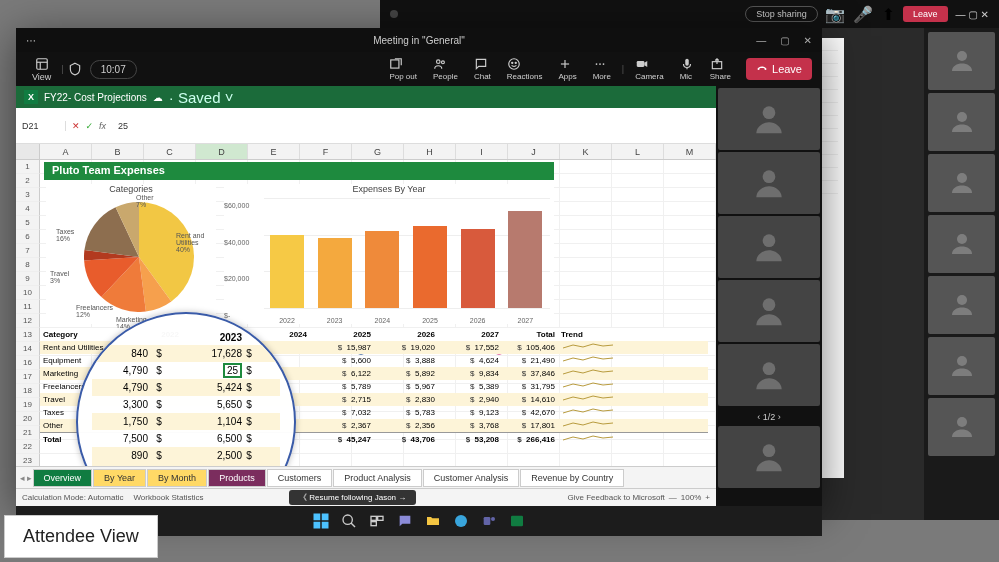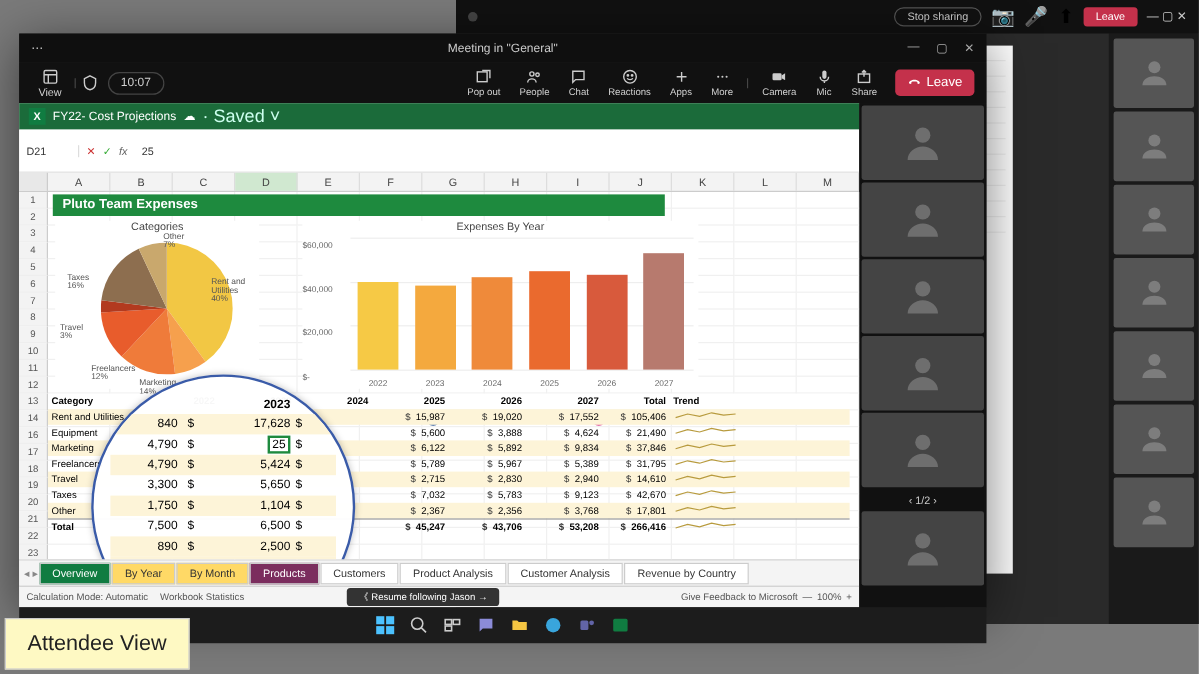--- a/index.html
+++ b/index.html
@@ -23,21 +23,21 @@
 
 .fg-window { position: absolute; left: 16px; top: 28px; width: 806px; height: 478px; background: #1f1f1f; box-shadow: 0 8px 40px rgba(0,0,0,.5); }
 .fg-titlebar { height: 24px; background: #0f0f0f; display: flex; align-items: center; padding: 0 10px; color: #ccc; font-size: 10px; }
 .fg-titlebar .title { position: absolute; left: 50%; transform: translateX(-50%); }
 .fg-winbtns { margin-left: auto; display: flex; gap: 14px; color: #aaa; }
 
 .fg-toolbar { height: 34px; background: #111; display: flex; align-items: center; padding: 0 10px; color: #d0d0d0; font-size: 9px; }
 .fg-view-btn { display: flex; flex-direction: column; align-items: center; gap: 1px; padding: 0 6px;}
 .fg-time { border: 1px solid #444; padding: 3px 10px; border-radius: 12px; margin-left: 8px; font-size: 10px;}
 .fg-toolbar-right { margin-left: auto; display: flex; align-items: center; gap: 2px; }
-.fg-tool { display: flex; flex-direction: column; align-items: center; padding: 0 7px; gap: 1px; font-size: 8px; }
+.fg-tool { display: flex; flex-direction: column; align-items: flex-start; padding: 0 7px; gap: 1px; font-size: 8px; }
 .fg-tool svg { width: 14px; height: 14px; }
 .fg-leave { background: #c4314b; color: #fff; padding: 5px 10px; border-radius: 4px; font-size: 11px; display: flex; align-items: center; gap: 4px; margin-left: 6px; }
 
 .fg-body { display: flex; height: calc(100% - 58px); }
 .fg-excel { flex: 1; background: #fff; display: flex; flex-direction: column; }
 .fg-video-col { width: 106px; background: #111; padding: 2px; overflow: hidden;}
 .video-tile { width: 100%; height: 62px; background: #444; margin-bottom: 2px; border-radius: 2px; position: relative; display:flex;align-items:center;justify-content:center;}
 .video-tile svg { width: 38px; height: 38px; opacity: .5; }
 .video-pager { color: #ccc; font-size: 9px; text-align: center; padding: 4px 0; }
 
@@ -56,21 +56,21 @@
 .col-h.sel { background: #d0e8d0; }
 
 .sheet { flex: 1; position: relative; overflow: hidden; background: #fff; }
 .grid-area { position: absolute; inset: 0; }
 .row { display: flex; height: 14px; font-size: 8px; }
 .row-h { width: 24px; background: #f3f3f3; border-right: 1px solid #ccc; border-bottom: 1px solid #eee; text-align: center; color: #555; line-height: 14px; }
 .cell { flex: 1; border-right: 1px solid #f0f0f0; border-bottom: 1px solid #f0f0f0; padding: 0 2px; line-height: 14px; overflow: hidden; white-space: nowrap; min-width:0;}
 
 .banner { position: absolute; left: 28px; top: 2px; width: 510px; height: 18px; background: #1e8a3e; color: #fff; font-size: 11px; font-weight: 600; padding: 2px 8px; }
 
-.charts-row { position: absolute; left: 30px; top: 24px; display: flex; gap: 36px; }
+.charts-row { position: absolute; left: 30px; top: 24px; display: flex; gap: 8px; }
 .chart-box { background: #fff; }
 .pie-chart { width: 170px; height: 140px; position: relative; }
 .chart-title { font-size: 9px; text-align: center; color: #444; margin-bottom: 2px; }
 .pie-slice-lbl { position: absolute; font-size: 7px; color: #555; }
 .bar-chart { width: 330px; height: 140px; position: relative; }
 .bar-area { position: absolute; left: 40px; right: 4px; top: 14px; bottom: 16px; }
 .bar { position: absolute; bottom: 0; width: 34px; }
 .bar-xlbl { position: absolute; bottom: 0; font-size: 7px; color: #666; transform: translateX(-50%); }
 .bar-ylbl { position: absolute; left: 0; font-size: 7px; color: #666; transform: translateY(50%); }
 .bar-grid { position: absolute; left: 40px; right: 4px; height: 1px; background: #eee; }
@@ -110,21 +110,21 @@
 .sheet-tab.bm { background: #ffd966; }
 .sheet-tab.pr { background: #7b2d5e; color: #fff; }
 
 .status-bar { height: 18px; background: #f4f4f4; border-top: 1px solid #ccc; display: flex; align-items: center; font-size: 8px; color: #555; padding: 0 6px; }
 .follow-pill { background: #333; color: #fff; border-radius: 3px; padding: 2px 10px; margin: 0 auto; font-size: 8px;}
 .zoom-ctrl { margin-left: auto; display: flex; align-items: center; gap: 4px; }
 
 .taskbar { position: absolute; left: 16px; top: 506px; width: 806px; height: 30px; background: #1c1c1c; display: flex; justify-content: center; align-items: center; gap: 8px; }
 .tb-icon { width: 20px; height: 20px; display: flex; align-items: center; justify-content: center; }
 
-.caption-label { position: absolute; left: 4px; bottom: 4px; background: #fef9c3; padding: 10px 18px; font-size: 18px; color: #222; border: 1px solid #ccc;}
+.caption-label { position: absolute; left: 4px; bottom: 4px; background: #ffffff; padding: 10px 18px; font-size: 18px; color: #222; border: 1px solid #ccc;}
 </style>
 </head>
 <body>
 
 <div class="bg-window">
   <div class="bg-titlebar">
     <span class="bg-dot"></span>
     <span style="flex:1"></span>
     <span class="bg-pill">Stop sharing</span>
     <span>📷</span>

